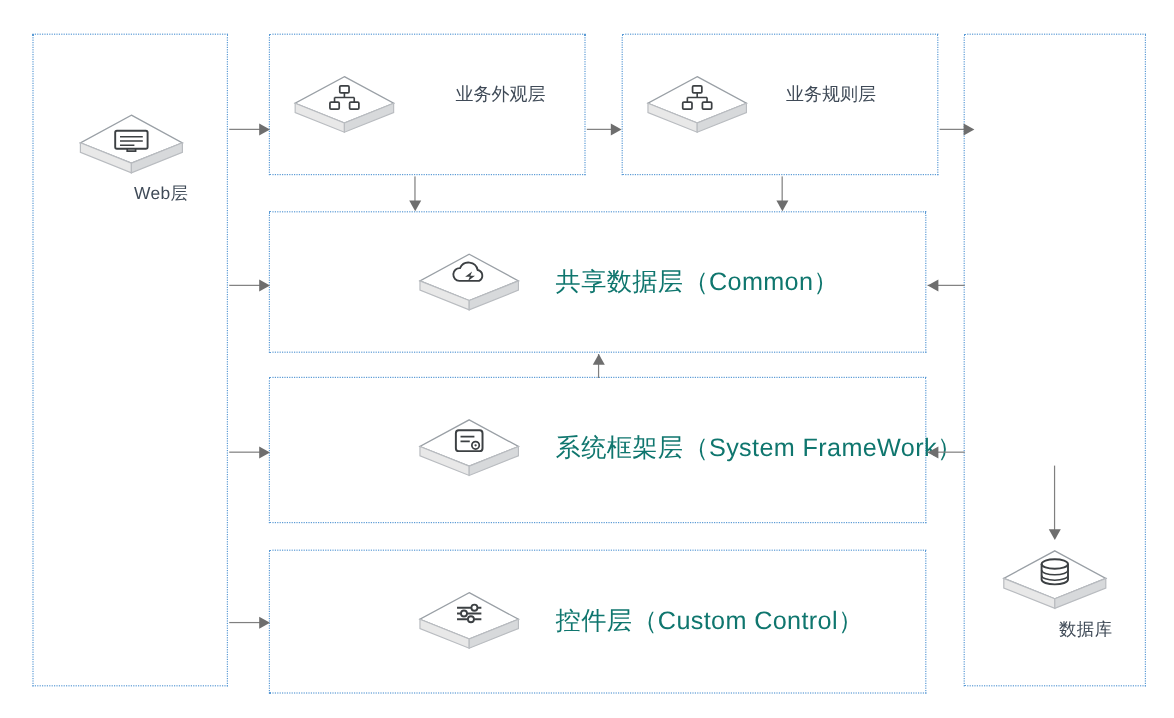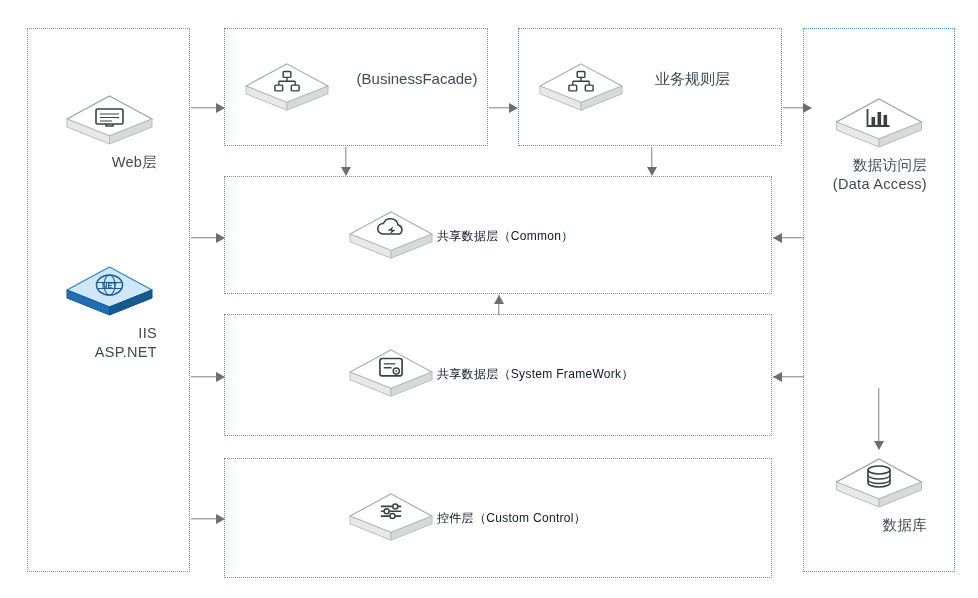--- a/index.html
+++ b/index.html
@@ -20,22 +20,22 @@
   .panel-frame {left:224px; top:314px; width:548px; height:122px;}
   .panel-ctrl  {left:224px; top:458px; width:548px; height:120px;}
 
   
   .node{position:absolute;text-align:right;}
   .node .cap{color:#3f4a57;font-size:14.5px;line-height:19px;white-space:nowrap;
              letter-spacing:.3px;margin-top:3px;}
 
   
   .rownode{position:absolute;display:flex;align-items:center;}
-  .rownode .lbl{color:#0f172a;font-size:12px;line-height:20px;white-space:nowrap;
-                letter-spacing:.3px;}
+  .rownode .lbl{color:#0f766e;font-size:21px;line-height:20px;white-space:nowrap;
+                margin-left:26px;letter-spacing:.3px;}
 
   .iso{position:relative;display:block;}
 
   
   .arrow{position:absolute;}
   .arrow .shaft{position:absolute;background:#7f7f7f;}
   .arrow.h .shaft{height:1.4px;left:0;top:50%;transform:translateY(-50%);}
   .arrow.v .shaft{width:1.4px;top:0;left:50%;transform:translateX(-50%);}
   .head{position:absolute;width:0;height:0;}
   .head.right{border-top:5px solid transparent;border-bottom:5px solid transparent;
@@ -66,48 +66,22 @@
       <path d="M47.5 4 L90 27 L47.5 44 L5 27 Z" fill="#ffffff" stroke="#9aa0a6" stroke-width="1.1"></path>
       <path d="M5 27 L47.5 44 L47.5 52 L5 35 Z" fill="#e8e8e8" stroke="#b9bcc0" stroke-width="1"></path>
       <path d="M90 27 L47.5 44 L47.5 52 L90 35 Z" fill="#d7d9db" stroke="#b9bcc0" stroke-width="1"></path>
       <rect x="34" y="17" width="27" height="15" rx="1.5" fill="#fff" stroke="#3c4043" stroke-width="1.6"></rect>
       <path d="M38 22h19M38 25.5h19M38 29h12" stroke="#3c4043" stroke-width="1.2"></path>
       <path d="M44 32v2h7v-2" stroke="#3c4043" stroke-width="1.4" fill="none"></path>
     </svg>
     <div class="cap">Web层</div>
   </div>
 
-  <div class="node" style="left:62px;top:263px;width:95px;">
-    <svg class="iso" width="95" height="58" viewBox="0 0 95 58">
-      <path d="M47.5 4 L90 27 L47.5 44 L5 27 Z" fill="#cfe7f7" stroke="#2f86c5" stroke-width="1.1"></path>
-      <path d="M5 27 L47.5 44 L47.5 52 L5 35 Z" fill="#1f6fb2" stroke="#17598f" stroke-width="1"></path>
-      <path d="M90 27 L47.5 44 L47.5 52 L90 35 Z" fill="#15598f" stroke="#114d7d" stroke-width="1"></path>
-      <ellipse cx="47.5" cy="22" rx="13" ry="10" fill="none" stroke="#1c5f97" stroke-width="1.5"></ellipse>
-      <ellipse cx="47.5" cy="22" rx="5.5" ry="10" fill="none" stroke="#1c5f97" stroke-width="1.1"></ellipse>
-      <path d="M35 19.5h25M35.5 25.5h24" stroke="#1c5f97" stroke-width="1.1"></path>
-      <text x="47.5" y="25" text-anchor="middle" font-family="Liberation Sans, sans-serif" font-size="7.5" font-weight="bold" fill="#1c5f97">NET</text>
-    </svg>
-    <div class="cap">IIS</div>
-    <div class="cap" style="margin-top:0">ASP.NET</div>
-  </div>
-
-
-  <div class="node" style="left:831px;top:95px;width:96px;">
-    <svg class="iso" width="96" height="58" viewBox="0 0 95 58">
-      <path d="M47.5 4 L90 27 L47.5 44 L5 27 Z" fill="#ffffff" stroke="#9aa0a6" stroke-width="1.1"></path>
-      <path d="M5 27 L47.5 44 L47.5 52 L5 35 Z" fill="#e8e8e8" stroke="#b9bcc0" stroke-width="1"></path>
-      <path d="M90 27 L47.5 44 L47.5 52 L90 35 Z" fill="#d7d9db" stroke="#b9bcc0" stroke-width="1"></path>
-      <path d="M36 14v17h22" stroke="#3c4043" stroke-width="1.8" fill="none"></path>
-      <rect x="40" y="22" width="3.6" height="8" fill="#3c4043"></rect>
-      <rect x="46" y="17" width="3.6" height="13" fill="#3c4043"></rect>
-      <rect x="52" y="20" width="3.6" height="10" fill="#3c4043"></rect>
-    </svg>
-    <div class="cap">数据访问层</div>
-    <div class="cap" style="margin-top:0">(Data Access)</div>
-  </div>
+
+
 
 
   <div class="node" style="left:831px;top:455px;width:96px;">
     <svg class="iso" width="96" height="58" viewBox="0 0 95 58">
       <path d="M47.5 4 L90 27 L47.5 44 L5 27 Z" fill="#ffffff" stroke="#9aa0a6" stroke-width="1.1"></path>
       <path d="M5 27 L47.5 44 L47.5 52 L5 35 Z" fill="#e8e8e8" stroke="#b9bcc0" stroke-width="1"></path>
       <path d="M90 27 L47.5 44 L47.5 52 L90 35 Z" fill="#d7d9db" stroke="#b9bcc0" stroke-width="1"></path>
       <ellipse cx="47.5" cy="15" rx="11" ry="4" fill="#fff" stroke="#3c4043" stroke-width="1.6"></ellipse>
       <path d="M36.5 15v13a11 4 0 0 0 22 0V15" fill="none" stroke="#3c4043" stroke-width="1.6"></path>
       <path d="M36.5 20a11 4 0 0 0 22 0M36.5 24.5a11 4 0 0 0 22 0" fill="none" stroke="#3c4043" stroke-width="1.3"></path>
@@ -120,21 +94,21 @@
       <path d="M47.5 4 L90 27 L47.5 44 L5 27 Z" fill="#ffffff" stroke="#9aa0a6" stroke-width="1.1"></path>
       <path d="M5 27 L47.5 44 L47.5 52 L5 35 Z" fill="#e8e8e8" stroke="#b9bcc0" stroke-width="1"></path>
       <path d="M90 27 L47.5 44 L47.5 52 L90 35 Z" fill="#d7d9db" stroke="#b9bcc0" stroke-width="1"></path>
       <rect x="43.5" y="12" width="8" height="6" rx="1" fill="#fff" stroke="#3c4043" stroke-width="1.5"></rect>
       <rect x="35" y="26" width="8" height="6" rx="1" fill="#fff" stroke="#3c4043" stroke-width="1.5"></rect>
       <rect x="52" y="26" width="8" height="6" rx="1" fill="#fff" stroke="#3c4043" stroke-width="1.5"></rect>
       <path d="M47.5 18v4M39 22h17M39 22v4M56 22v4" stroke="#3c4043" stroke-width="1.4" fill="none"></path>
     </svg>
   </div>
   <div style="position:absolute;left:352px;top:66px;width:130px;text-align:center;color:#3f4a57;font-size:15px;line-height:25px;">
-    <div>(BusinessFacade)</div>
+    <div>业务外观层</div>
   </div>
 
   <div class="node" style="left:535px;top:60px;width:100px;">
     <svg class="iso" width="92" height="56" viewBox="0 0 95 58">
       <path d="M47.5 4 L90 27 L47.5 44 L5 27 Z" fill="#ffffff" stroke="#9aa0a6" stroke-width="1.1"></path>
       <path d="M5 27 L47.5 44 L47.5 52 L5 35 Z" fill="#e8e8e8" stroke="#b9bcc0" stroke-width="1"></path>
       <path d="M90 27 L47.5 44 L47.5 52 L90 35 Z" fill="#d7d9db" stroke="#b9bcc0" stroke-width="1"></path>
       <rect x="43.5" y="12" width="8" height="6" rx="1" fill="#fff" stroke="#3c4043" stroke-width="1.5"></rect>
       <rect x="35" y="26" width="8" height="6" rx="1" fill="#fff" stroke="#3c4043" stroke-width="1.5"></rect>
       <rect x="52" y="26" width="8" height="6" rx="1" fill="#fff" stroke="#3c4043" stroke-width="1.5"></rect>
@@ -159,21 +133,21 @@
   <div class="rownode" style="left:345px;top:346px;">
     <svg class="iso" width="92" height="56" viewBox="0 0 95 58">
       <path d="M47.5 4 L90 27 L47.5 44 L5 27 Z" fill="#ffffff" stroke="#9aa0a6" stroke-width="1.1"></path>
       <path d="M5 27 L47.5 44 L47.5 52 L5 35 Z" fill="#e8e8e8" stroke="#b9bcc0" stroke-width="1"></path>
       <path d="M90 27 L47.5 44 L47.5 52 L90 35 Z" fill="#d7d9db" stroke="#b9bcc0" stroke-width="1"></path>
       <rect x="36" y="13" width="23" height="18" rx="2.5" fill="#fff" stroke="#3c4043" stroke-width="1.7"></rect>
       <path d="M40 18.5h12M40 22.5h8" stroke="#3c4043" stroke-width="1.5"></path>
       <circle cx="53" cy="26" r="3.2" fill="#fff" stroke="#3c4043" stroke-width="1.5"></circle>
       <circle cx="53" cy="26" r="1" fill="#3c4043"></circle>
     </svg>
-    <div class="lbl">共享数据层（System FrameWork）</div>
+    <div class="lbl">系统框架层（System FrameWork）</div>
   </div>
 
   <div class="rownode" style="left:345px;top:490px;">
     <svg class="iso" width="92" height="56" viewBox="0 0 95 58">
       <path d="M47.5 4 L90 27 L47.5 44 L5 27 Z" fill="#ffffff" stroke="#9aa0a6" stroke-width="1.1"></path>
       <path d="M5 27 L47.5 44 L47.5 52 L5 35 Z" fill="#e8e8e8" stroke="#b9bcc0" stroke-width="1"></path>
       <path d="M90 27 L47.5 44 L47.5 52 L90 35 Z" fill="#d7d9db" stroke="#b9bcc0" stroke-width="1"></path>
       <path d="M37 17h21M37 22h21M37 27h21" stroke="#3c4043" stroke-width="1.7"></path>
       <circle cx="52" cy="17" r="2.6" fill="#fff" stroke="#3c4043" stroke-width="1.6"></circle>
       <circle cx="43" cy="22" r="2.6" fill="#fff" stroke="#3c4043" stroke-width="1.6"></circle>

